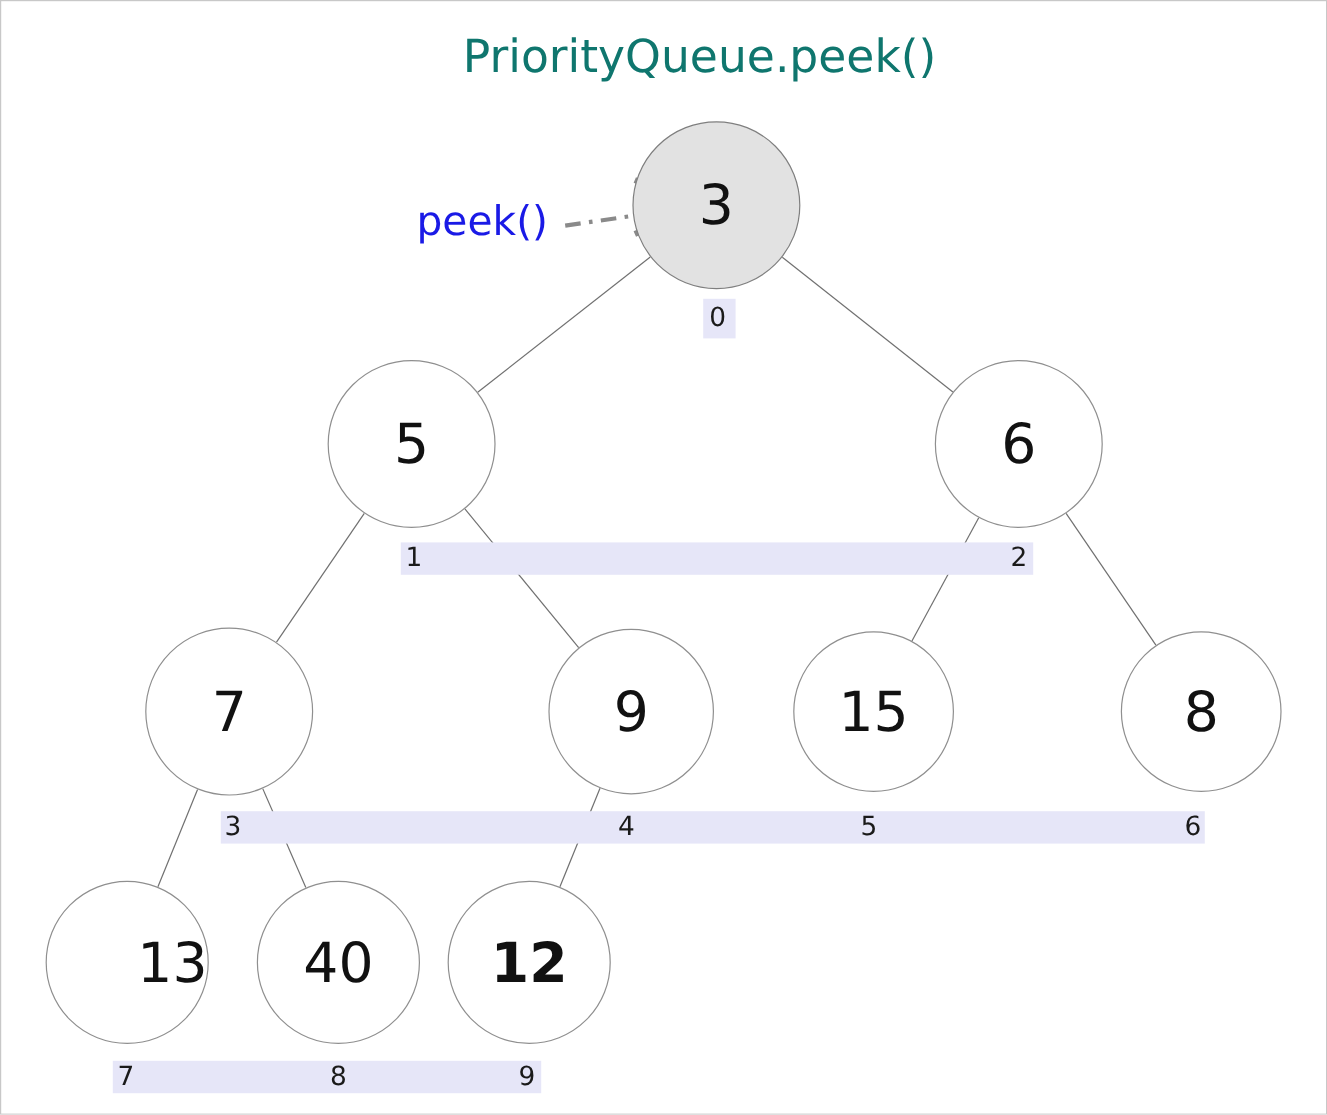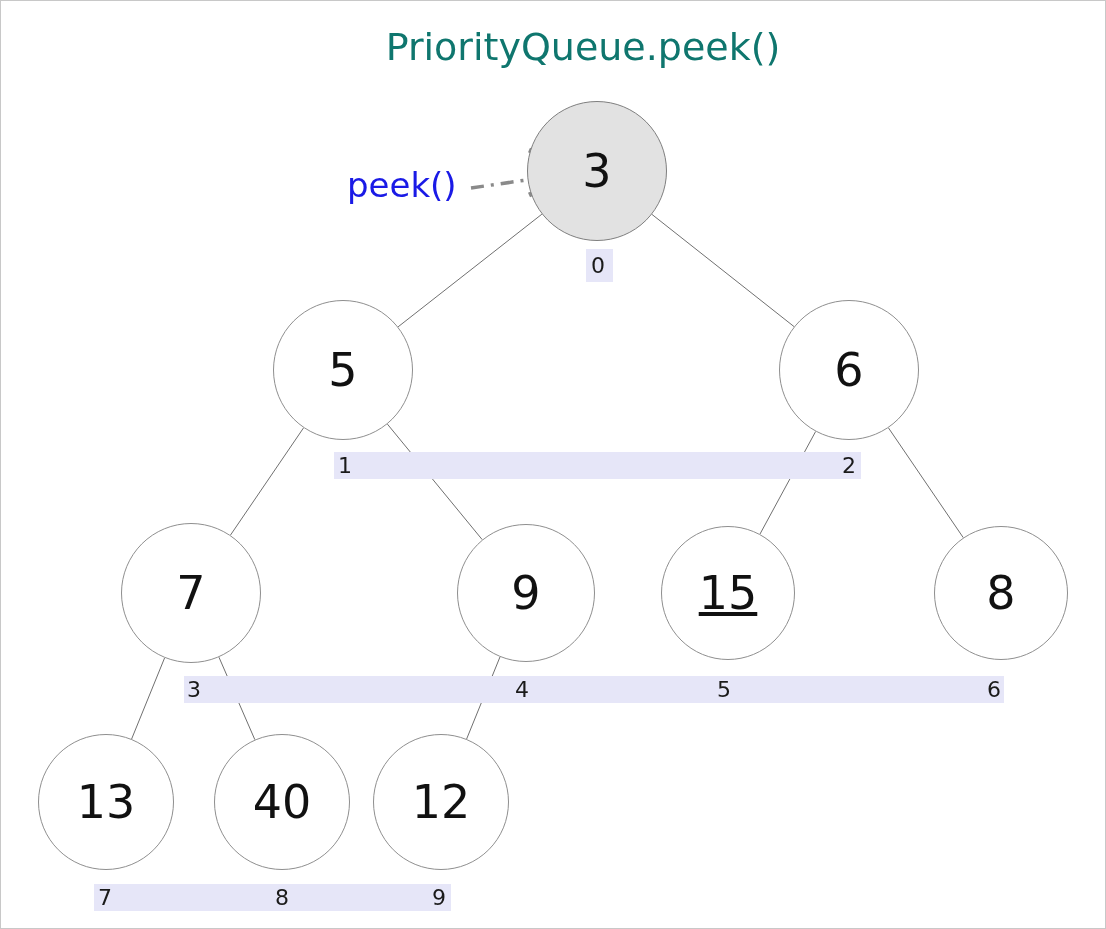--- a/index.html
+++ b/index.html
@@ -84,33 +84,33 @@
       </div>
       <div class="node" style="left: 778px; top: 299px; width: 140px; height: 140px;">
         <span class="val">6</span>
       </div>
       <div class="node" style="left: 120px; top: 522px; width: 140px; height: 140px;">
         <span class="val">7</span>
       </div>
       <div class="node" style="left: 456px; top: 523px; width: 138px; height: 138px;">
         <span class="val">9</span>
       </div>
-      <div class="node" style="left: 660px; top: 525px; width: 134px; height: 134px; text-decoration: underline;">
+      <div class="node" style="left: 660px; top: 525px; width: 134px; height: 134px;">
         <span class="val">15</span>
       </div>
       <div class="node" style="left: 933px; top: 525px; width: 134px; height: 134px;">
         <span class="val">8</span>
       </div>
-      <div class="node" style="left: 37px; top: 733px; width: 136px; height: 136px;">
+      <div class="node" style="left: 37px; top: 733px; width: 136px; height: 136px; justify-content: flex-end;">
         <span class="val">13</span>
       </div>
       <div class="node" style="left: 213px; top: 733px; width: 136px; height: 136px;">
         <span class="val">40</span>
       </div>
-      <div class="node" style="left: 372px; top: 733px; width: 136px; height: 136px;">
+      <div class="node" style="left: 372px; top: 733px; width: 136px; height: 136px; font-weight: bold;">
         <span class="val">12</span>
       </div>
     </div>
   <div id="bands-layer">
       <div class="band" style="left: 585px; top: 248px; width: 27px; height: 33px;"></div>
       <div class="band" style="left: 333px; top: 451px; width: 527px; height: 27px;"></div>
       <div class="band" style="left: 183px; top: 675px; width: 820px; height: 27px;"></div>
       <div class="band" style="left: 93px; top: 883px; width: 357px; height: 27px;"></div>
       <span class="idx-label" style="left: 590px; top: 265px;">0</span>
       <span class="idx-label" style="left: 337px; top: 465px;">1</span>

